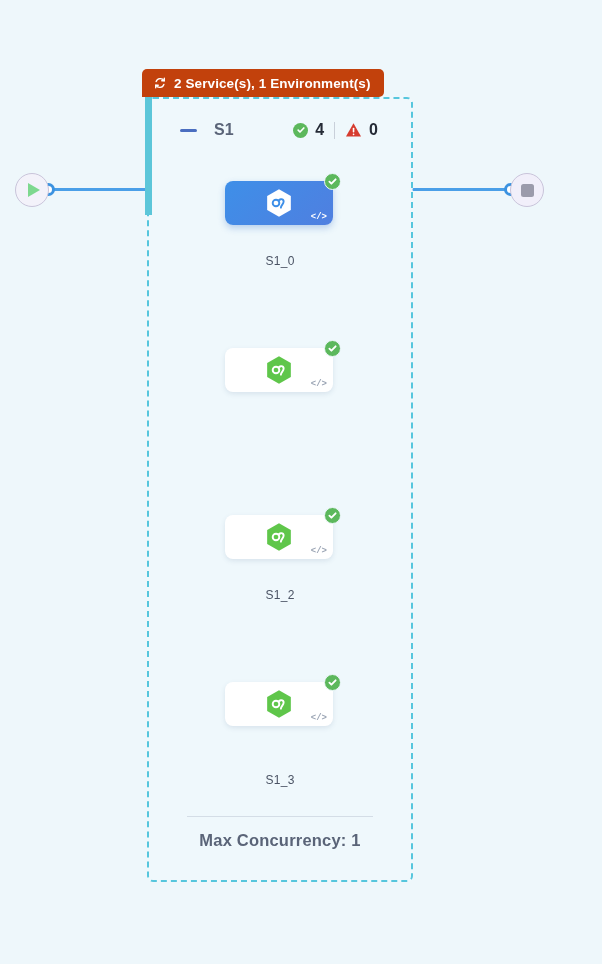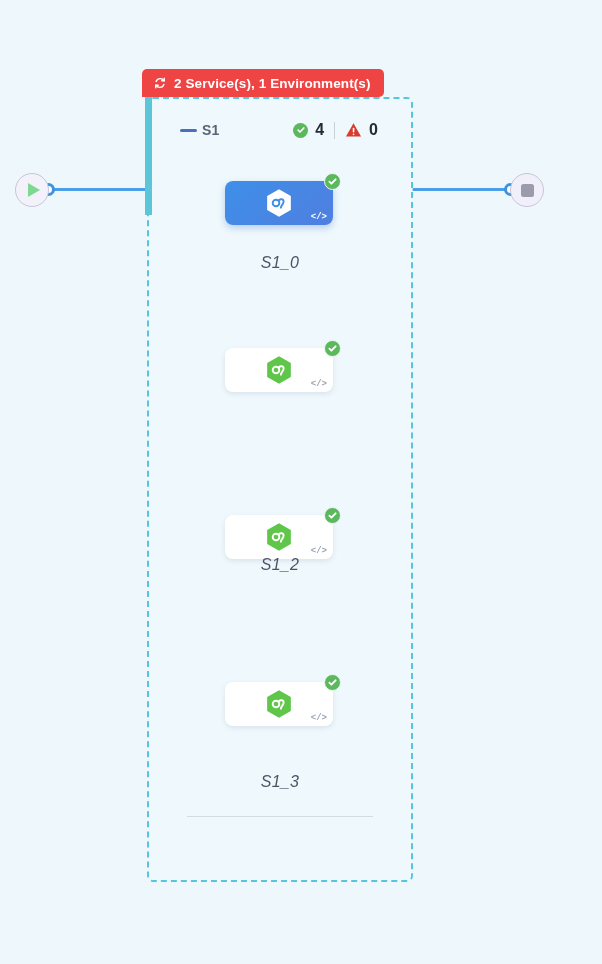--- a/index.html
+++ b/index.html
@@ -95,21 +95,21 @@
     background: #5cc6d9;
   }
 
   
   #group-header {
     position: absolute;
     left: 142px;
     top: 69px;
     height: 28px;
     padding: 0 13px 0 11px;
-    background: #ef4444;
+    background: #c2410c;
     border-radius: 5px 5px 5px 0;
     display: flex;
     align-items: center;
     gap: 7px;
     color: #ffffff;
     font-size: 13.5px;
     font-weight: 700;
     letter-spacing: .1px;
     white-space: nowrap;
   }
@@ -126,22 +126,22 @@
     align-items: center;
   }
   .collapse-btn {
     margin-left: 33px;
     width: 17px; height: 3px;
     background: #4a6ec0;
     border-radius: 2px;
     cursor: pointer;
   }
   .svc-name {
-    margin-left: 5px;
-    font-size: 14px;
+    margin-left: 17px;
+    font-size: 16px;
     font-weight: 600;
     color: #5a6478;
     letter-spacing: .2px;
   }
   .stats {
     margin-left: auto;
     margin-right: 35px;
     display: flex;
     align-items: center;
     gap: 7px;
@@ -204,24 +204,23 @@
     font-family: "Liberation Mono", monospace;
   }
   .node.selected .code-glyph { color: #ffffff; }
   .node.plain .code-glyph    { color: #9aa4b4; }
 
   .node-label {
     position: absolute;
     left: 147px;
     width: 266px;
     text-align: center;
-    font-size: 16px;
+    font-size: 12px;
     color: #4a5364;
     letter-spacing: .3px;
-    font-style: italic;
   }
 
   
   #group-divider {
     position: absolute;
     left: 187px;
     top: 816px;
     width: 186px;
     height: 1px;
     background: #d4dde6;
@@ -334,34 +333,35 @@
         <path d="M16.2 16c2-2.1 4.6-2.4 5.8-1.1 1.4 1.5.6 4.3-1 6.4-.9 1.2-1.6 2.2-1.6 3.6"></path>
       </g>
     </svg>
     <span class="check-badge">
       <svg width="11" height="11" viewBox="0 0 12 12" fill="none" stroke="#ffffff" stroke-width="2" stroke-linecap="round" stroke-linejoin="round">
         <path d="M2.6 6.2l2.2 2.2 4.6-4.8"></path>
       </svg>
     </span>
     <span class="code-glyph">&lt;/&gt;</span>
   </div>
-  <div class="node-label" style="top:556px">S1_2</div>
+  <div class="node-label" style="top:588px">S1_2</div>
 
   <div class="node plain" style="top:682px">
     <svg class="hex-icon" viewBox="0 0 34 38">
       <path d="M17 1.6 32 10.2v17.6L17 36.4 2 27.8V10.2z" fill="#5fc64a"></path>
       <g fill="none" stroke="#ffffff" stroke-width="2.4" stroke-linecap="round">
         <circle cx="13.2" cy="19" r="4.2"></circle>
         <path d="M16.2 16c2-2.1 4.6-2.4 5.8-1.1 1.4 1.5.6 4.3-1 6.4-.9 1.2-1.6 2.2-1.6 3.6"></path>
       </g>
     </svg>
     <span class="check-badge">
       <svg width="11" height="11" viewBox="0 0 12 12" fill="none" stroke="#ffffff" stroke-width="2" stroke-linecap="round" stroke-linejoin="round">
         <path d="M2.6 6.2l2.2 2.2 4.6-4.8"></path>
       </svg>
     </span>
     <span class="code-glyph">&lt;/&gt;</span>
   </div>
   <div class="node-label" style="top:773px">S1_3</div>
 
   <div id="group-divider"></div>
+  <div id="group-footer">Max Concurrency: 1</div>
 
 </div>
 
 </body></html>

